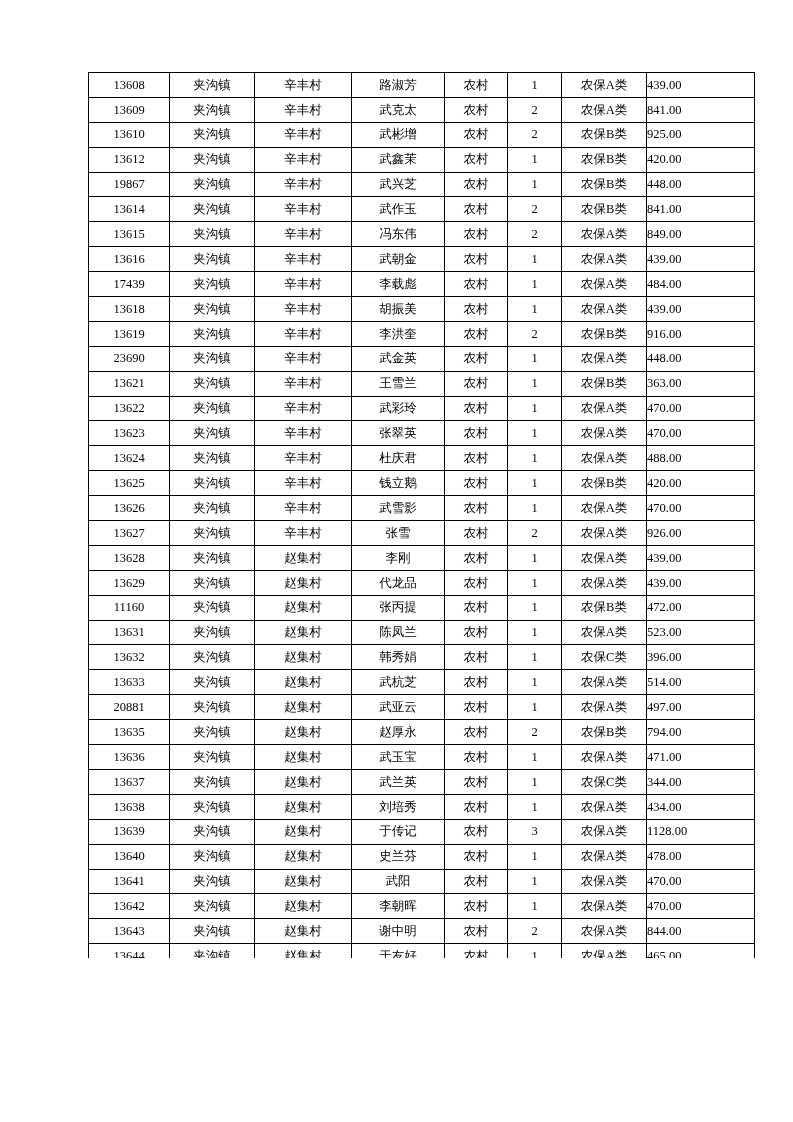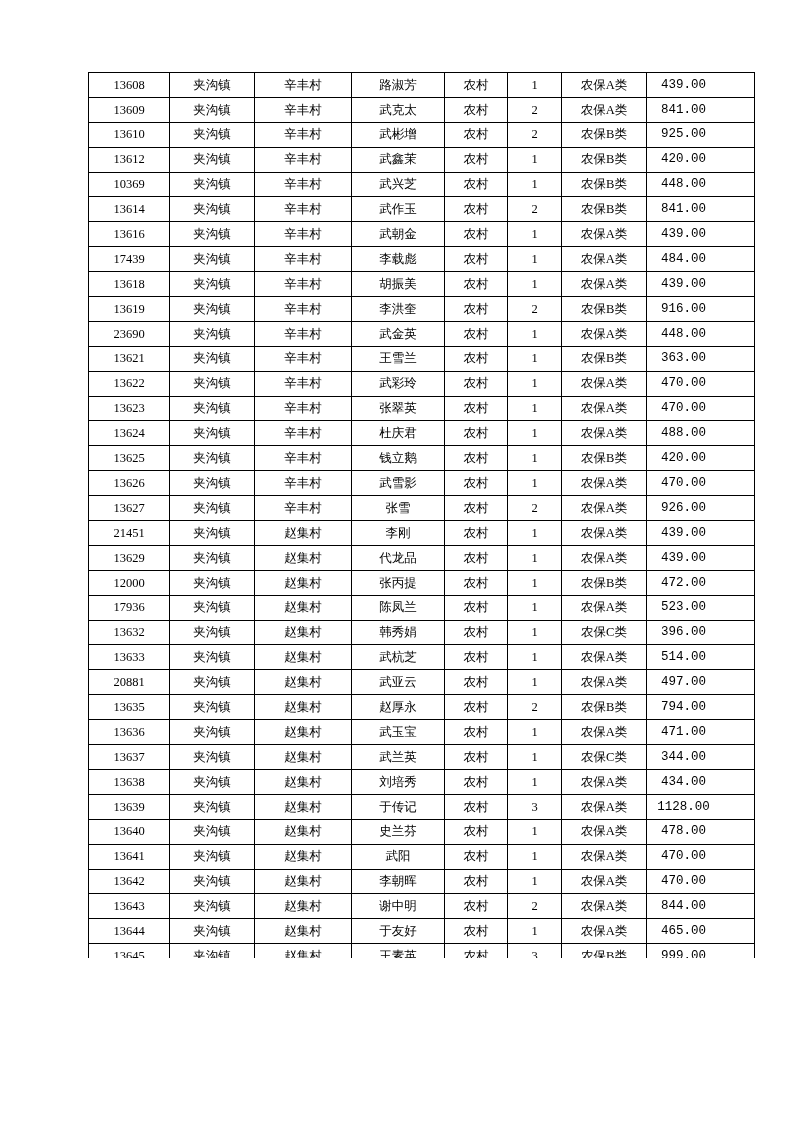--- a/index.html
+++ b/index.html
@@ -34,23 +34,22 @@
     height: 23.9px;
     font-size: 12.5px;
     line-height: 1;
     text-align: center;
     vertical-align: middle;
     padding: 0;
     white-space: nowrap;
     overflow: hidden;
   }
   table.grid td.amount {
-    text-align: center;
+    text-align: left;
     padding-right: 34px;
-    font-family: Liberation Mono, monospace;
   }
   col.c-serial   { width: 81px; }
   col.c-town     { width: 85px; }
   col.c-village  { width: 97px; }
   col.c-name     { width: 93px; }
   col.c-residence{ width: 63px; }
   col.c-count    { width: 54px; }
   col.c-category { width: 85px; }
   col.c-amount   { width: 108px; }
 </style>
@@ -104,40 +103,50 @@
           <td>13612</td>
           <td>夹沟镇</td>
           <td>辛丰村</td>
           <td>武鑫茉</td>
           <td>农村</td>
           <td>1</td>
           <td>农保B类</td>
           <td class="amount">420.00</td>
         </tr>
         <tr>
-          <td>10369</td>
+          <td>19867</td>
           <td>夹沟镇</td>
           <td>辛丰村</td>
           <td>武兴芝</td>
           <td>农村</td>
           <td>1</td>
           <td>农保B类</td>
           <td class="amount">448.00</td>
         </tr>
         <tr>
           <td>13614</td>
           <td>夹沟镇</td>
           <td>辛丰村</td>
           <td>武作玉</td>
           <td>农村</td>
           <td>2</td>
           <td>农保B类</td>
           <td class="amount">841.00</td>
         </tr>
         <tr>
+          <td>13615</td>
+          <td>夹沟镇</td>
+          <td>辛丰村</td>
+          <td>冯东伟</td>
+          <td>农村</td>
+          <td>2</td>
+          <td>农保A类</td>
+          <td class="amount">849.00</td>
+        </tr>
+        <tr>
           <td>13616</td>
           <td>夹沟镇</td>
           <td>辛丰村</td>
           <td>武朝金</td>
           <td>农村</td>
           <td>1</td>
           <td>农保A类</td>
           <td class="amount">439.00</td>
         </tr>
         <tr>
@@ -244,51 +253,51 @@
           <td>13627</td>
           <td>夹沟镇</td>
           <td>辛丰村</td>
           <td>张雪</td>
           <td>农村</td>
           <td>2</td>
           <td>农保A类</td>
           <td class="amount">926.00</td>
         </tr>
         <tr>
-          <td>21451</td>
+          <td>13628</td>
           <td>夹沟镇</td>
           <td>赵集村</td>
           <td>李刚</td>
           <td>农村</td>
           <td>1</td>
           <td>农保A类</td>
           <td class="amount">439.00</td>
         </tr>
         <tr>
           <td>13629</td>
           <td>夹沟镇</td>
           <td>赵集村</td>
           <td>代龙品</td>
           <td>农村</td>
           <td>1</td>
           <td>农保A类</td>
           <td class="amount">439.00</td>
         </tr>
         <tr>
-          <td>12000</td>
+          <td>11160</td>
           <td>夹沟镇</td>
           <td>赵集村</td>
           <td>张丙提</td>
           <td>农村</td>
           <td>1</td>
           <td>农保B类</td>
           <td class="amount">472.00</td>
         </tr>
         <tr>
-          <td>17936</td>
+          <td>13631</td>
           <td>夹沟镇</td>
           <td>赵集村</td>
           <td>陈凤兰</td>
           <td>农村</td>
           <td>1</td>
           <td>农保A类</td>
           <td class="amount">523.00</td>
         </tr>
         <tr>
           <td>13632</td>

